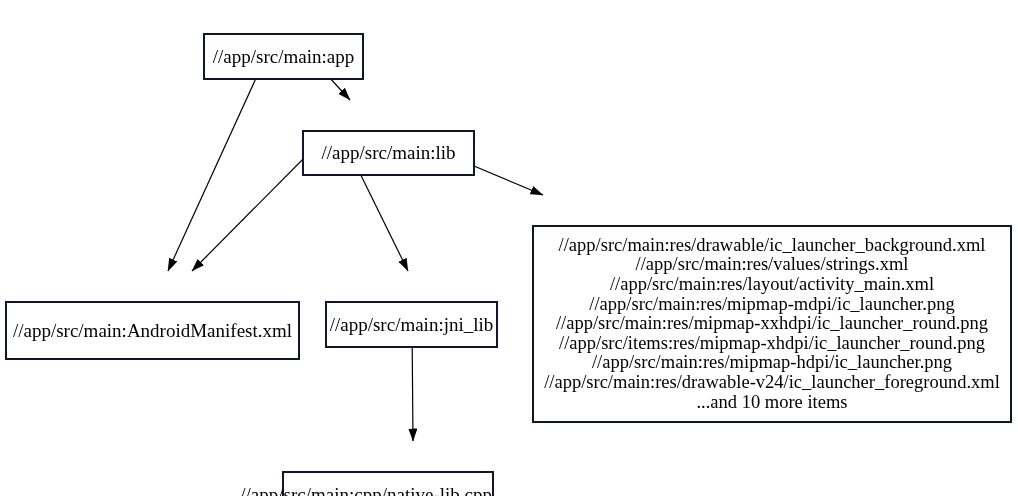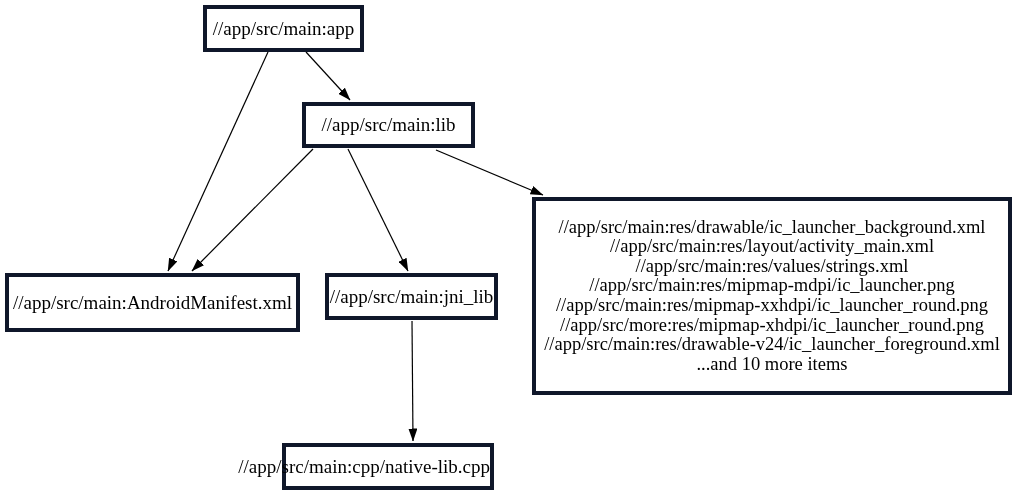--- a/index.html
+++ b/index.html
@@ -24,27 +24,28 @@
     height: 496px;
   }
   .edges line {
     stroke: #000000;
     stroke-width: 1.2;
   }
   .node {
     position: absolute;
     box-sizing: border-box;
     background: #ffffff;
-    border: 4px solid #0f172a;
+    border: 2px solid #0f172a;
     display: flex;
     align-items: center;
     justify-content: center;
     font-size: 19px;
     white-space: nowrap;
     text-align: center;
+    margin-top: 28px;
   }
   .node.multi {
     flex-direction: column;
     font-size: 18.5px;
     line-height: 19.6px;
     justify-content: center;
   }
   .node.multi .res-line {
     white-space: nowrap;
   }
@@ -79,25 +80,26 @@
   <div class="node" style="left:5px; top:273px; width:295px; height:59px;">
     <span>//app/src/main:AndroidManifest.xml</span>
   </div>
 
   <div class="node" style="left:325px; top:273px; width:173px; height:47px;">
     <span>//app/src/main:jni_lib</span>
   </div>
 
   <div class="node multi" style="left:532px; top:197px; width:480px; height:198px;">
     <div class="res-line">//app/src/main:res/drawable/ic_launcher_background.xml</div>
+    <div class="res-line">//app/src/main:res/values/strings.xml</div>
     <div class="res-line">//app/src/main:res/layout/activity_main.xml</div>
-    <div class="res-line">//app/src/main:res/values/strings.xml</div>
     <div class="res-line">//app/src/main:res/mipmap-mdpi/ic_launcher.png</div>
     <div class="res-line">//app/src/main:res/mipmap-xxhdpi/ic_launcher_round.png</div>
-    <div class="res-line">//app/src/more:res/mipmap-xhdpi/ic_launcher_round.png</div>
+    <div class="res-line">//app/src/items:res/mipmap-xhdpi/ic_launcher_round.png</div>
+    <div class="res-line">//app/src/main:res/mipmap-hdpi/ic_launcher.png</div>
     <div class="res-line">//app/src/main:res/drawable-v24/ic_launcher_foreground.xml</div>
     <div class="res-line">...and 10 more items</div>
   </div>
 
   <div class="node" style="left:282px; top:443px; width:212px; height:47px;justify-content:flex-end;">
     <span>//app/src/main:cpp/native-lib.cpp</span>
   </div>
 
 </div>
 

